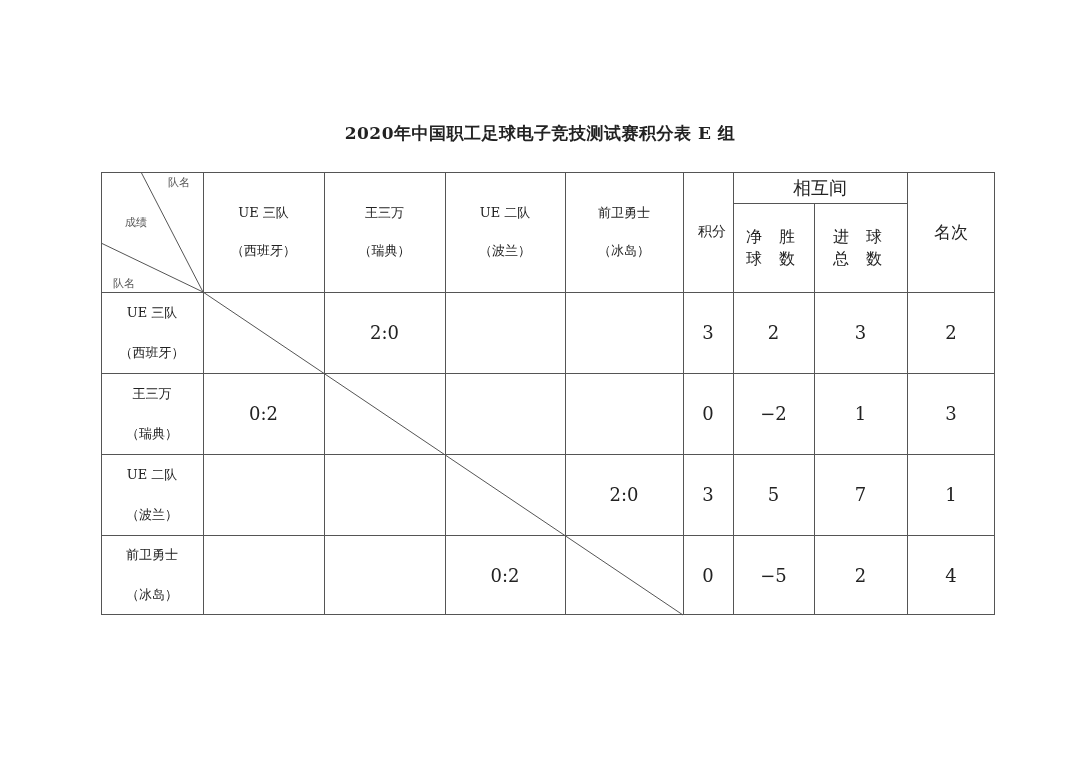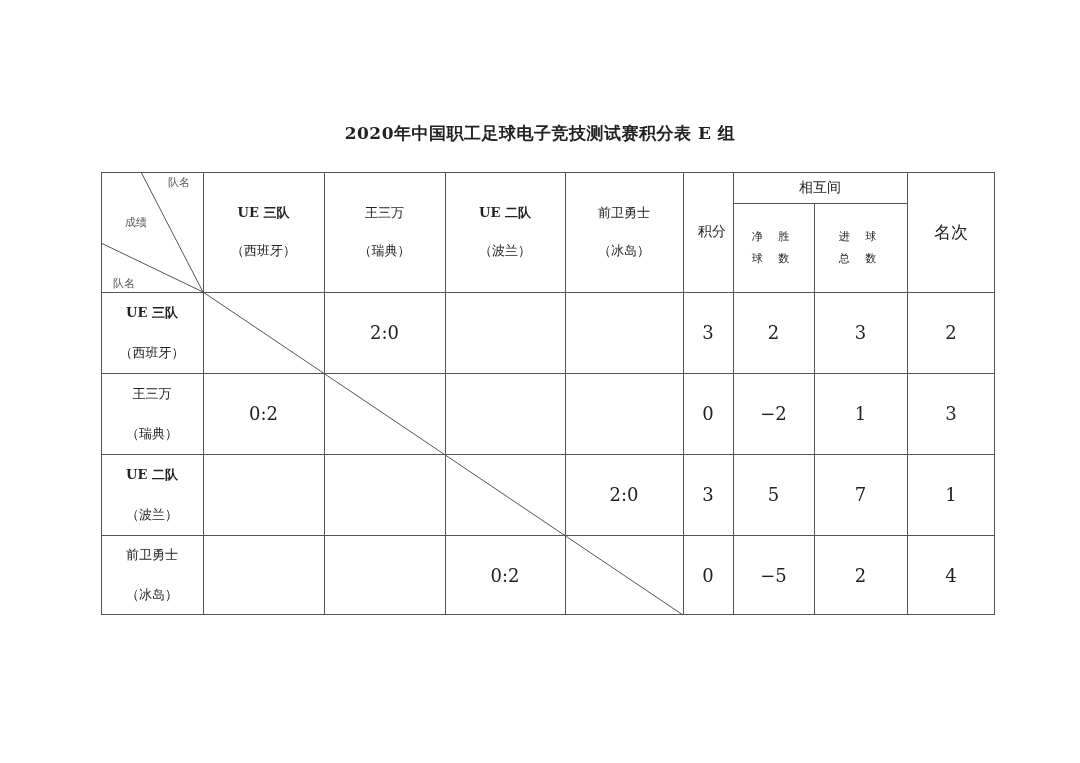--- a/index.html
+++ b/index.html
@@ -4,24 +4,24 @@
 <style>
   html, body { margin:0; padding:0; background:#ffffff; }
   body { width:1080px; height:763px; position:relative; overflow:hidden;
          font-family:"DejaVu Serif","Liberation Serif",serif; color:#222; }
   .title { position:absolute; left:0; width:1080px; top:122px; text-align:center;
            font-size:17px; font-weight:bold; letter-spacing:0.5px; }
   .cell { position:absolute; box-sizing:border-box; display:flex; flex-direction:column;
           align-items:center; justify-content:center; text-align:center; font-size:13px; }
   .lines { position:absolute; left:0; top:0; }
   .hdr-team { font-size:13px; line-height:38px; }
-  .bold { font-weight:bold; }
+  .bold { font-weight:normal; }
   .row-team { font-size:13px; line-height:40px; }
   .num { font-size:18px; }
-  .small { font-size:11px; line-height:22px; letter-spacing:6px; }
+  .small { font-size:16px; line-height:22px; letter-spacing:6px; }
   .rank { font-size:17px; }
   .corner-label { position:absolute; font-size:11px; color:#555;text-align:right; }
 </style>
 </head>
 <body>
 
 <div class="title">2020年中国职工足球电子竞技测试赛积分表 E 组</div>
 
 <svg class="lines" width="1080" height="763">
   <g stroke="#555" stroke-width="1" fill="none">
@@ -65,21 +65,21 @@
 <div class="cell" style="left:445px;top:172px;width:120px;height:120px;">
   <div class="hdr-team bold">UE 二队</div>
   <div class="hdr-team">（波兰）</div>
 </div>
 <div class="cell" style="left:565px;top:172px;width:118px;height:120px;">
   <div class="hdr-team">前卫勇士</div>
   <div class="hdr-team">（冰岛）</div>
 </div>
 
 <div class="cell" style="left:683px;top:172px;width:50px;height:120px;font-size:14px;padding-left:8px;">积分</div>
-<div class="cell" style="left:733px;top:172px;width:174px;height:31px;font-size:14px;text-align:right;">相互间</div>
+<div class="cell" style="left:733px;top:172px;width:174px;height:31px;font-size:18px;text-align:right;">相互间</div>
 <div class="cell" style="left:733px;top:203px;width:81px;height:89px;">
   <div class="small">净 胜</div>
   <div class="small">球 数</div>
 </div>
 <div class="cell" style="left:814px;top:203px;width:93px;height:89px;">
   <div class="small">进 球</div>
   <div class="small">总 数</div>
 </div>
 <div class="cell rank" style="left:907px;top:172px;width:88px;height:120px;">名次</div>
 

